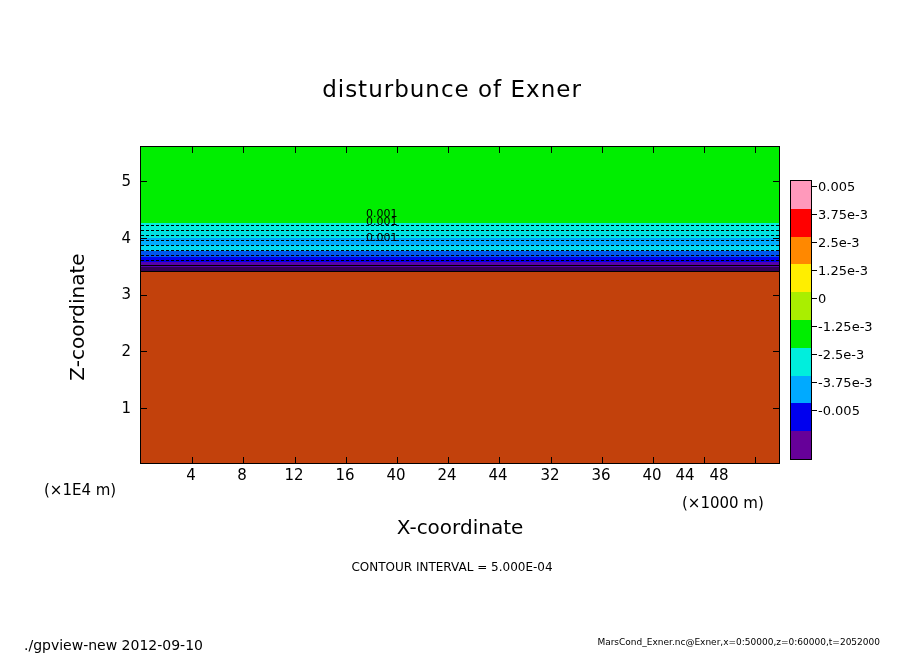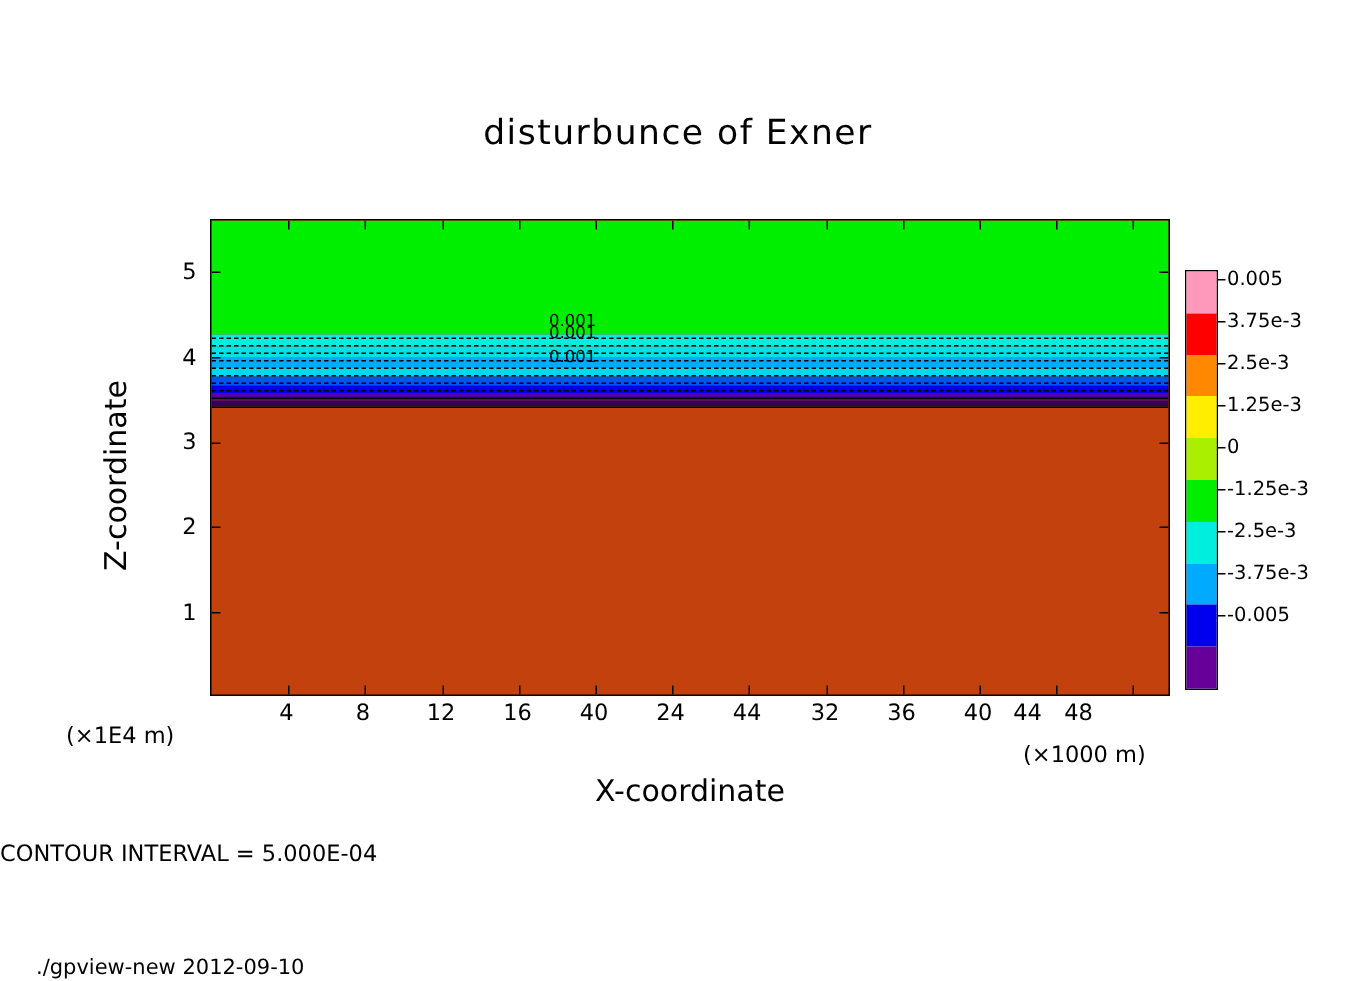--- a/index.html
+++ b/index.html
@@ -181,21 +181,22 @@
     width: 5px;
     height: 0;
     border-top: 1px solid #000000;
   }
   
   #contour-interval {
     position: absolute;
     left: 0;
     top: 560px;
     width: 904px;
-    font-size: 15px;
+    text-align: center;
+    font-size: 12px;
     font-family: "DejaVu Sans", sans-serif;
   }
   #time-stamp {
     position: absolute;
     left: 0;
     top: 593px;
     width: 880px;
     text-align: right;
     font-size: 14px;
     font-family: "DejaVu Sans", sans-serif;
@@ -342,14 +343,15 @@
   <div class="cb-label" style="top:235px;">2.5e-3</div>
   <div class="cb-label" style="top:263px;">1.25e-3</div>
   <div class="cb-label" style="top:291px;">0</div>
   <div class="cb-label" style="top:319px;">-1.25e-3</div>
   <div class="cb-label" style="top:347px;">-2.5e-3</div>
   <div class="cb-label" style="top:375px;text-align:right;">-3.75e-3</div>
   <div class="cb-label" style="top:403px;">-0.005</div>
 
   <div id="contour-interval">CONTOUR INTERVAL = 5.000E-04</div>
   <div id="footer-left">./gpview-new   2012-09-10</div>
+  <div id="footer-right">MarsCond_Exner.nc@Exner,x=0:50000,z=0:60000,t=2052000</div>
 
 </div>
 
 </body></html>

